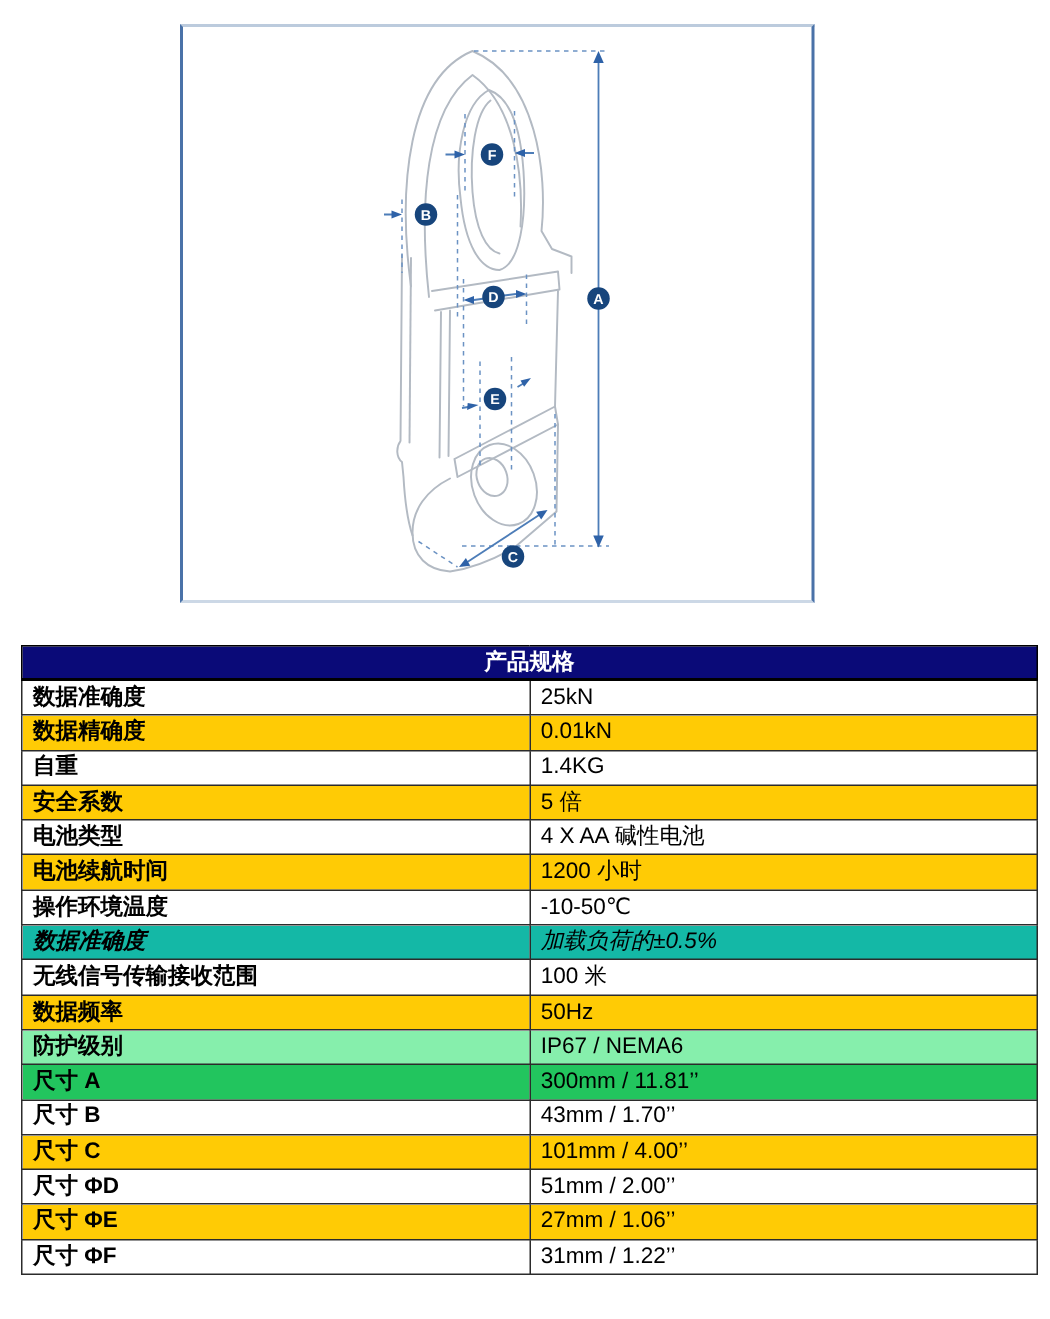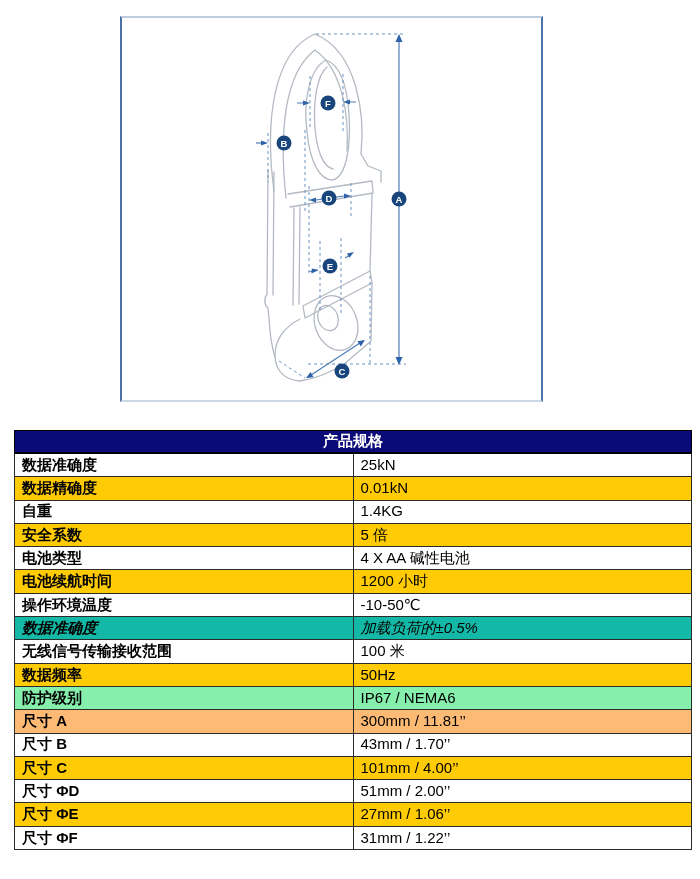--- a/index.html
+++ b/index.html
@@ -179,21 +179,21 @@
         <td class="value-cell">100 米</td>
       </tr>
       <tr style="background: rgb(255, 203, 5); margin-left: 48px;">
         <td class="label-cell">数据频率</td>
         <td class="value-cell">50Hz</td>
       </tr>
       <tr style="background: #86efac;">
         <td class="label-cell">防护级别</td>
         <td class="value-cell">IP67 / NEMA6</td>
       </tr>
-      <tr style="background: #fdba74;">
+      <tr style="background: #22c55e;">
         <td class="label-cell">尺寸 A</td>
         <td class="value-cell">300mm / 11.81’’</td>
       </tr>
       <tr style="background: rgb(255, 255, 255);">
         <td class="label-cell">尺寸 B</td>
         <td class="value-cell">43mm / 1.70’’</td>
       </tr>
       <tr style="background: rgb(255, 203, 5); padding-left: 33px;">
         <td class="label-cell">尺寸 C</td>
         <td class="value-cell">101mm / 4.00’’</td>

